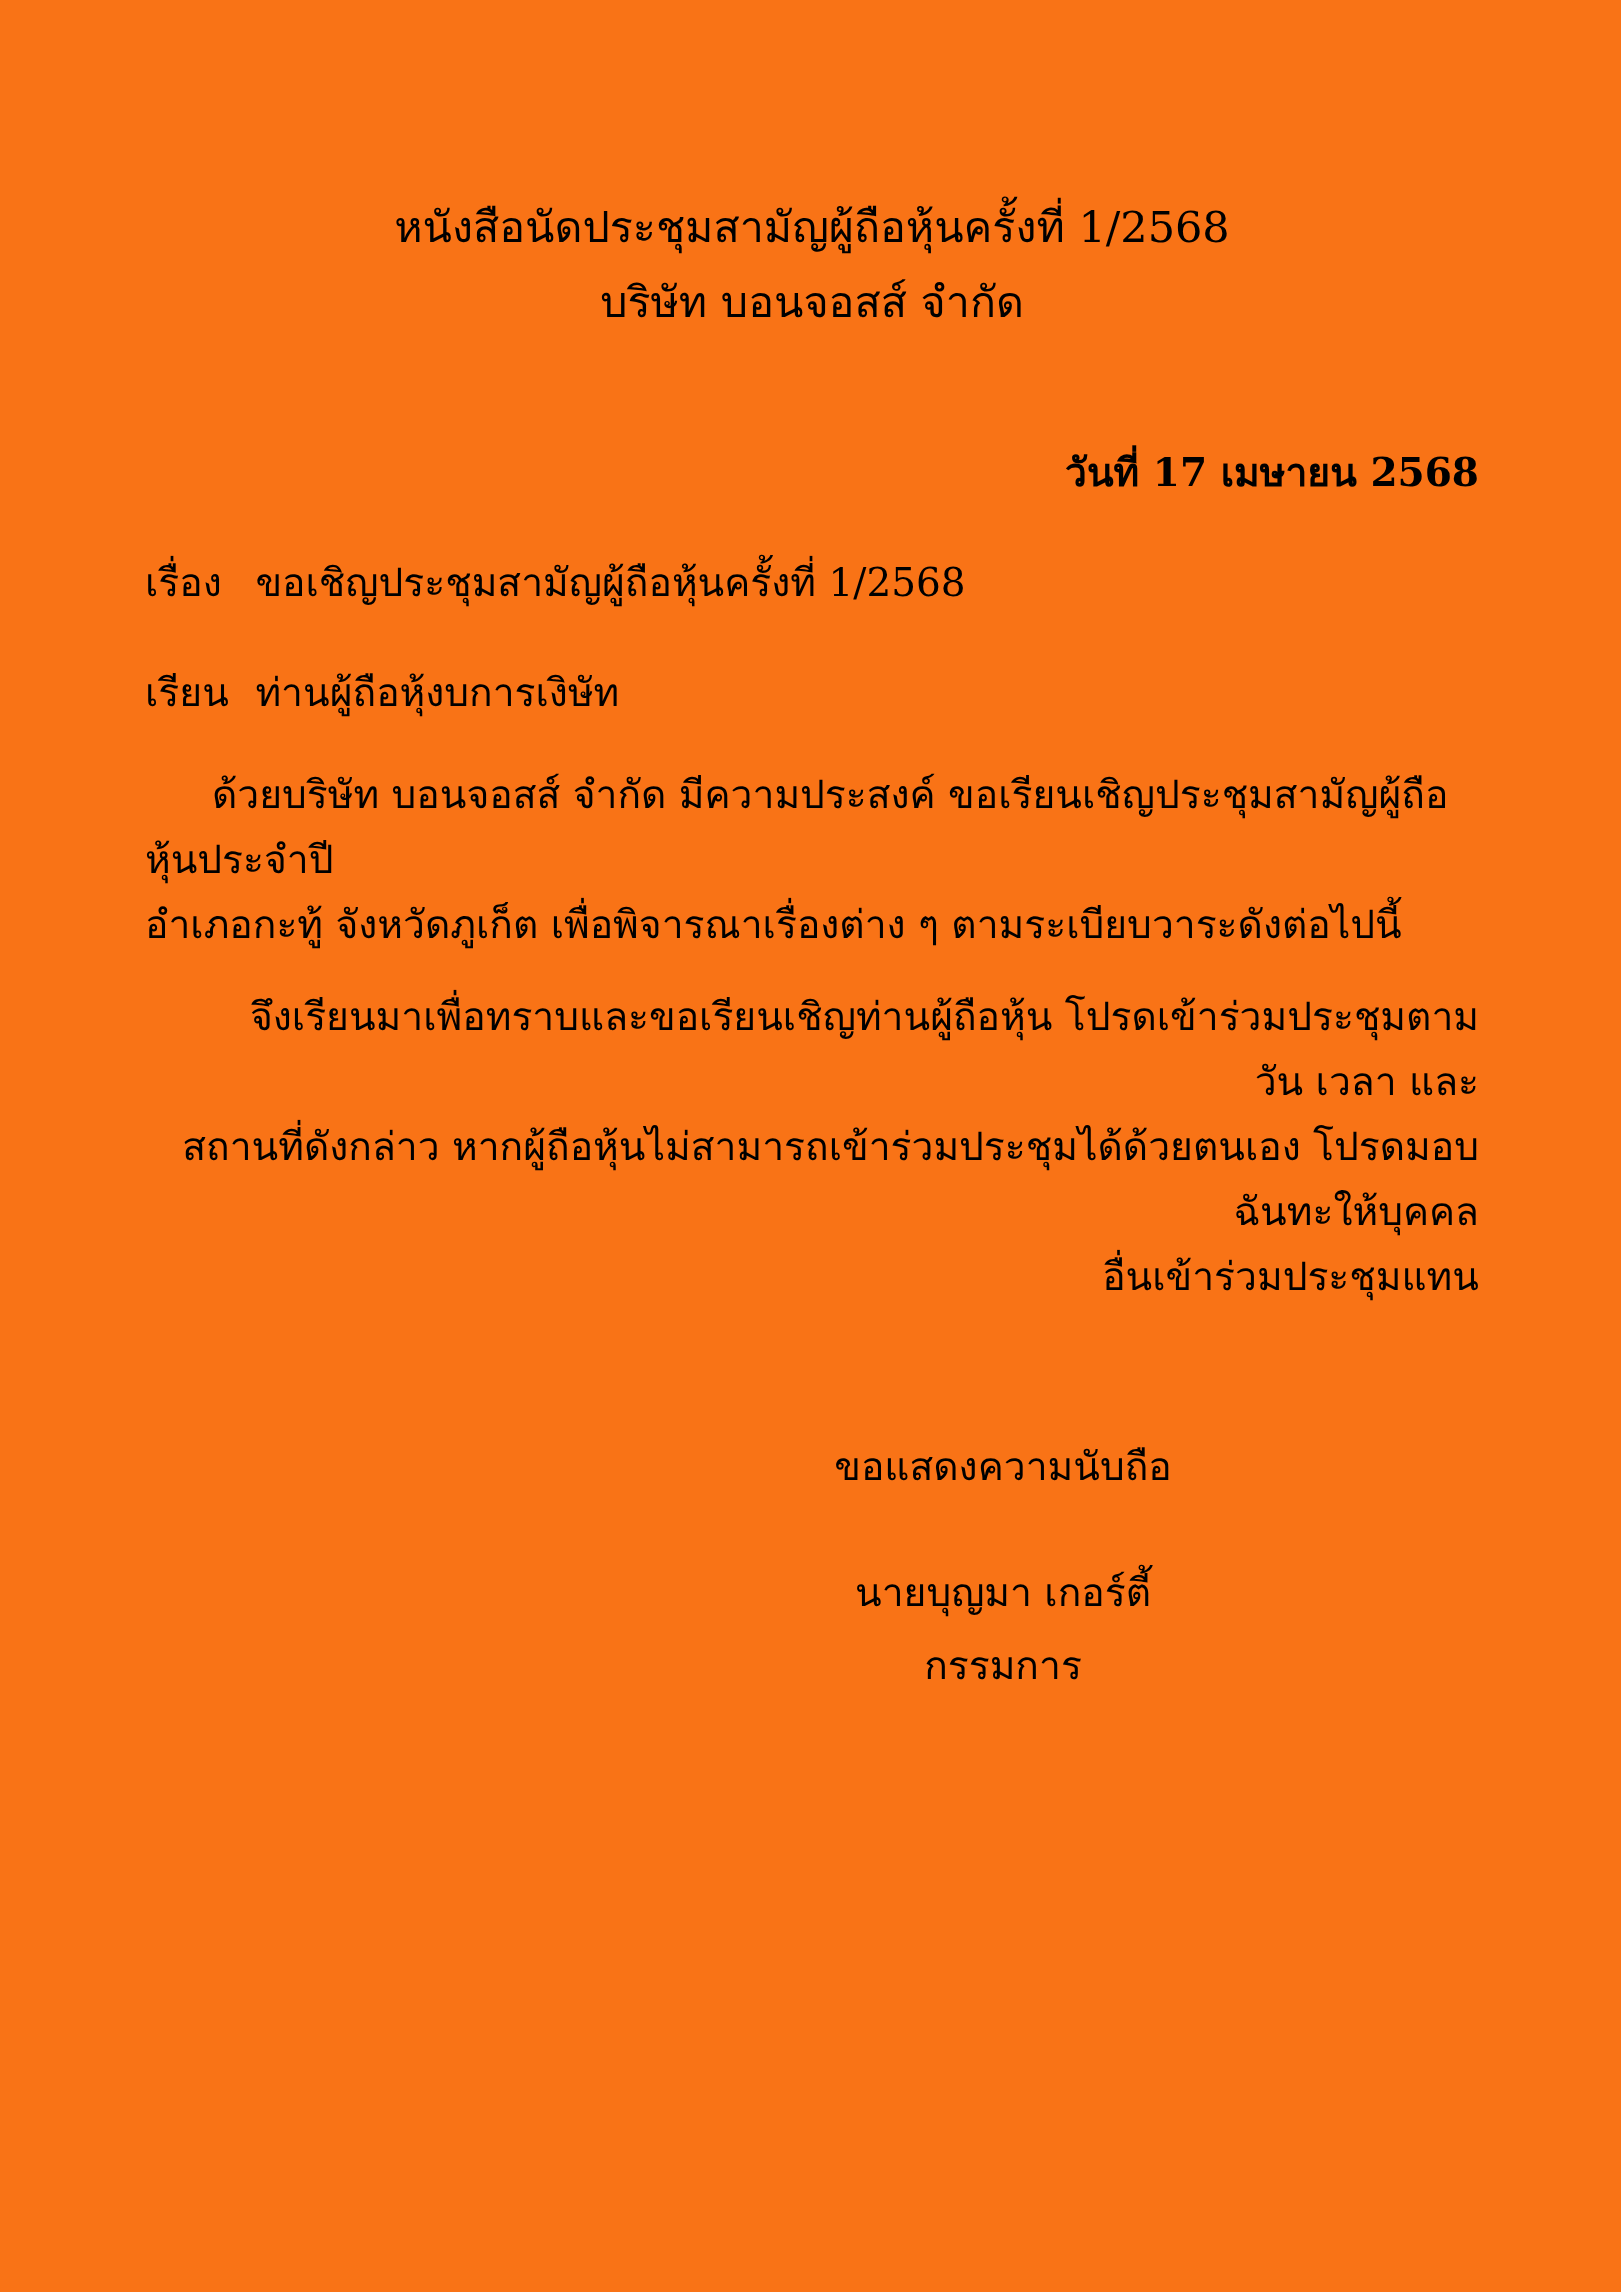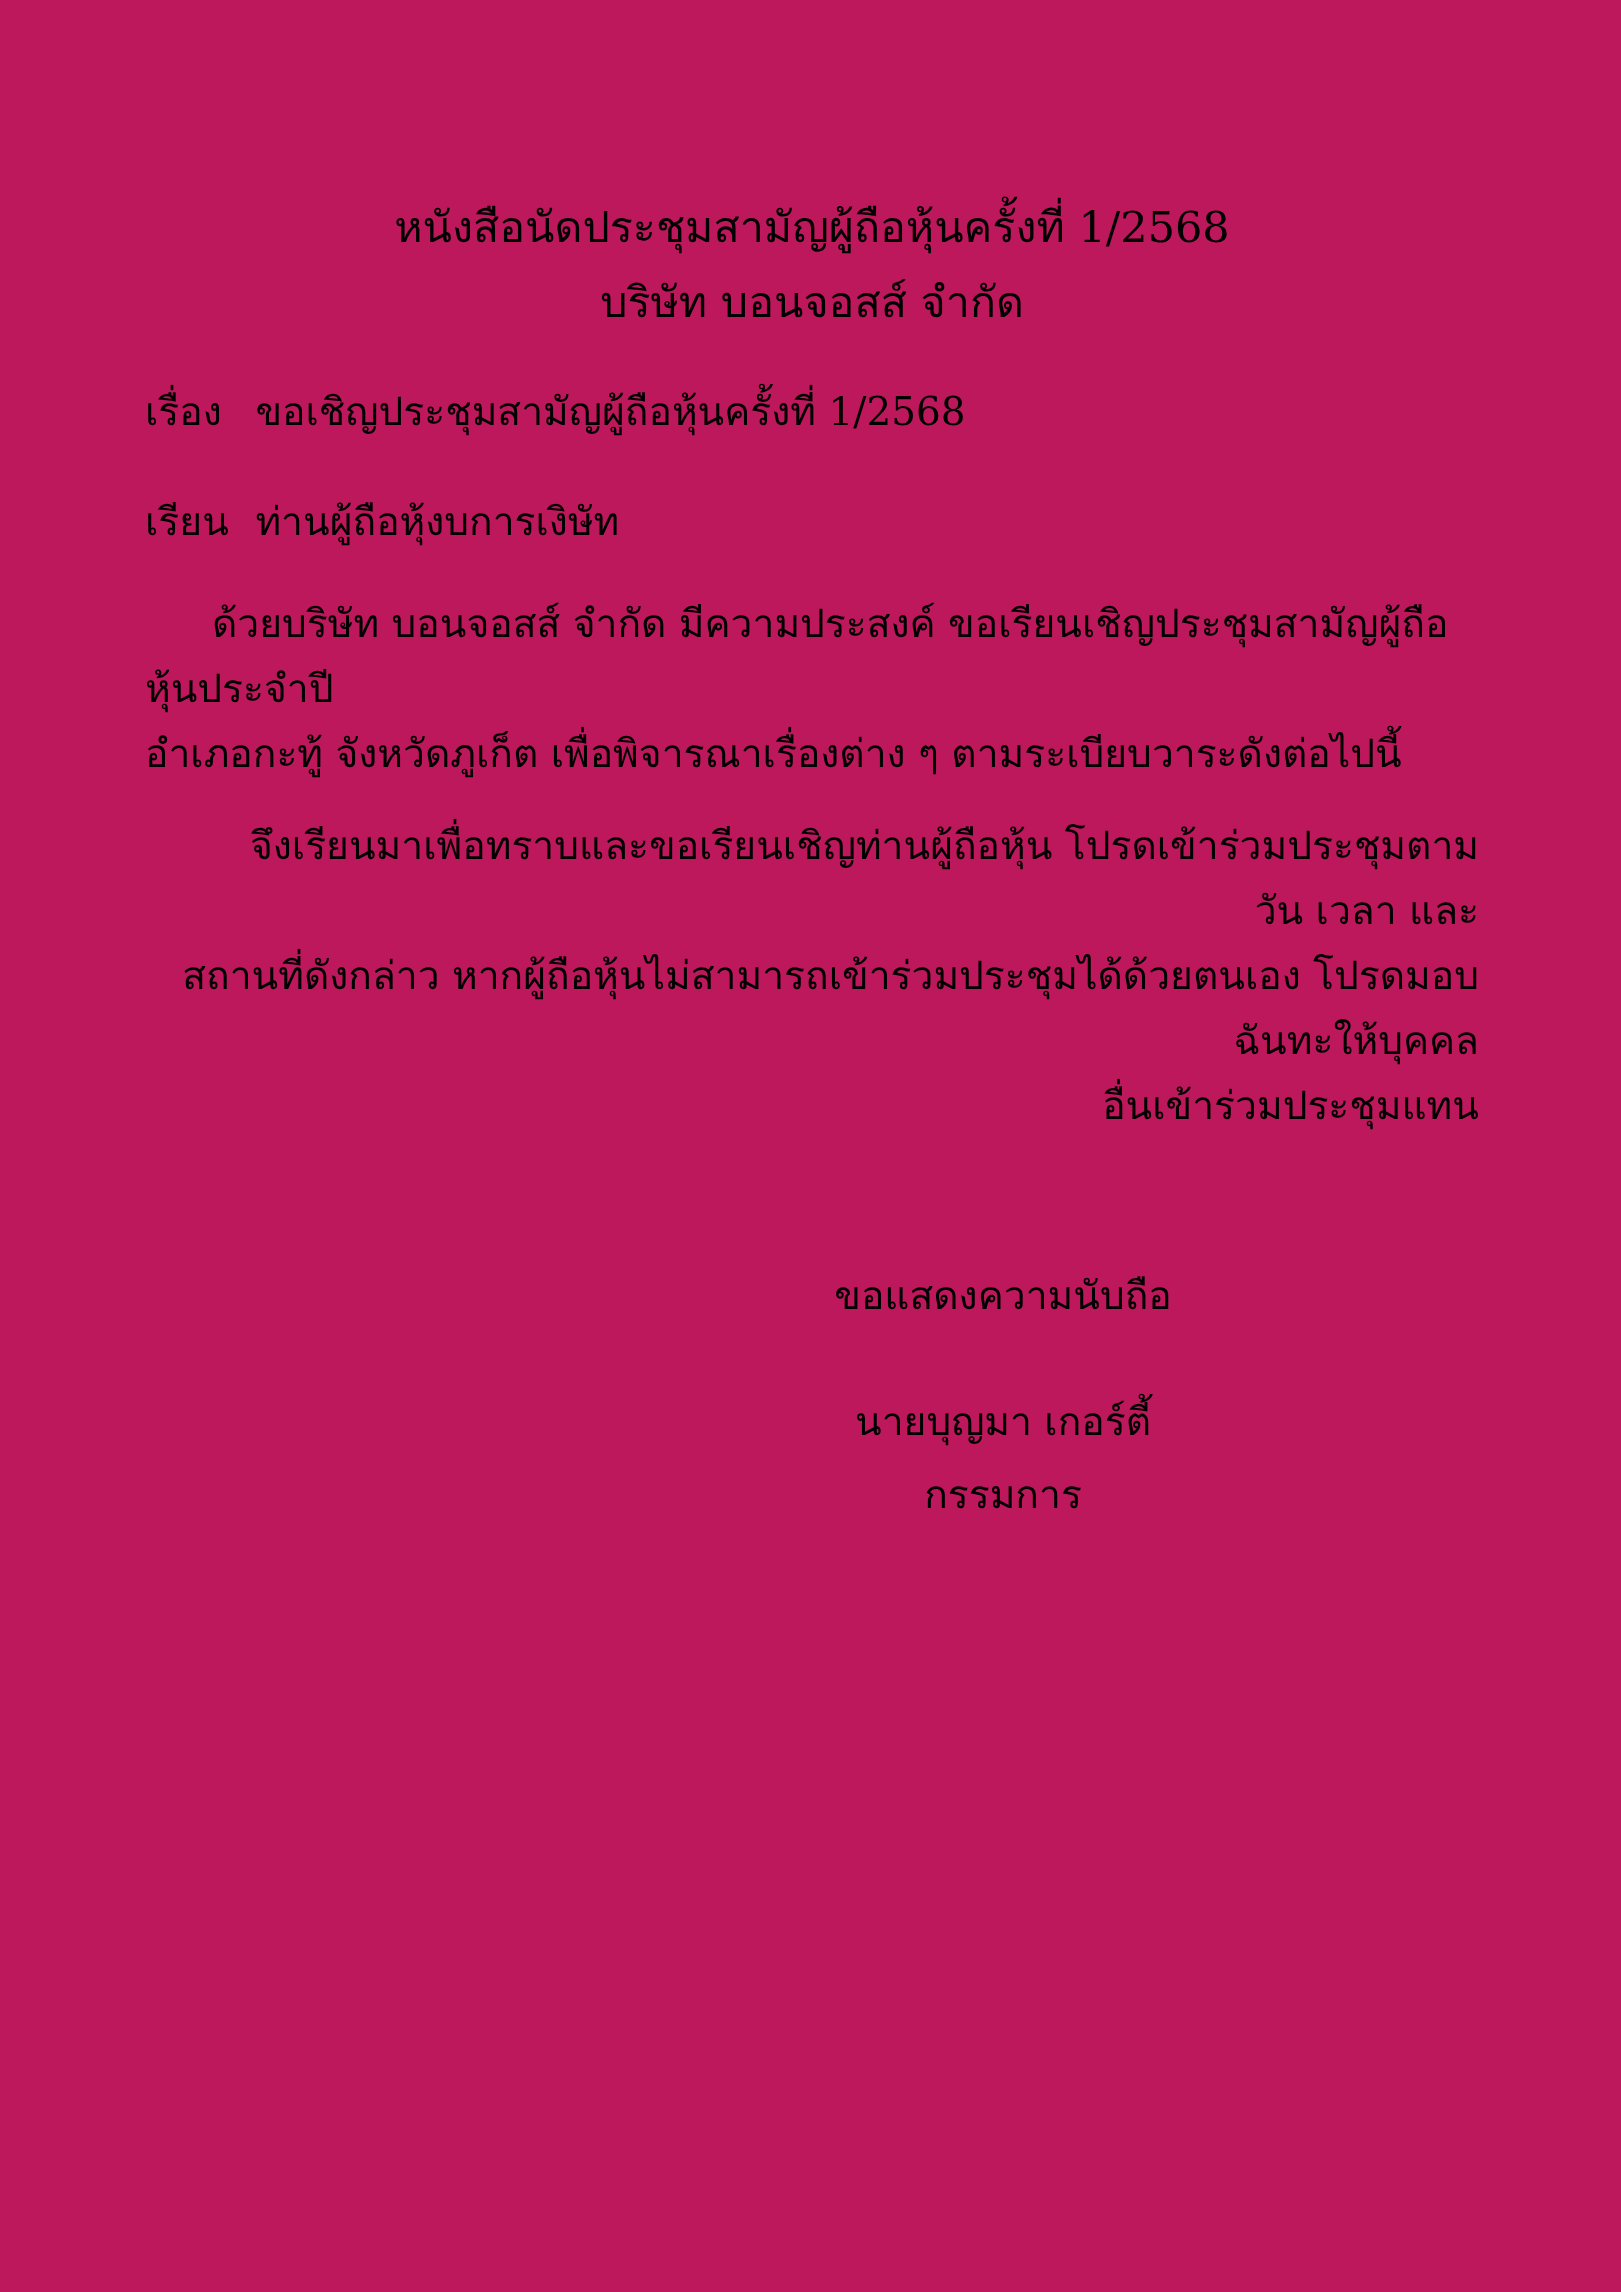--- a/index.html
+++ b/index.html
@@ -4,21 +4,21 @@
 <style>
   html, body {
     margin: 0;
     padding: 0;
     background: #ffffff;
   }
   .page {
     position: relative;
     width: 1621px;
     height: 2293px;
-    background: #be185d;
+    background: #f97316;
     color: #000000;
     font-family: "DejaVu Serif", "Liberation Serif", serif;
     font-size: 39px;
     line-height: 65px;
     box-sizing: border-box;
     padding: 196px 142px 0 145px;
     overflow: hidden;
   }
   .title {
     text-align: center;
@@ -84,20 +84,21 @@
   }
 </style>
 </head>
 <body>
 
 <div class="page">
 
   <div class="title">หนังสือนัดประชุมสามัญผู้ถือหุ้นครั้งที่ 1/2568</div>
   <div class="title-sub">บริษัท บอนจอสส์ จำกัด</div>
 
+  <div class="date-line">วันที่ 17 เมษายน 2568</div>
 
   <div class="field-line">
     <span class="label">เรื่อง</span>
     <span>ขอเชิญประชุมสามัญผู้ถือหุ้นครั้งที่ 1/2568</span>
   </div>
 
   <div class="field-line">
     <span class="label">เรียน</span>
     <span>ท่านผู้ถือหุ้งบการเงิษัท</span>
   </div>

